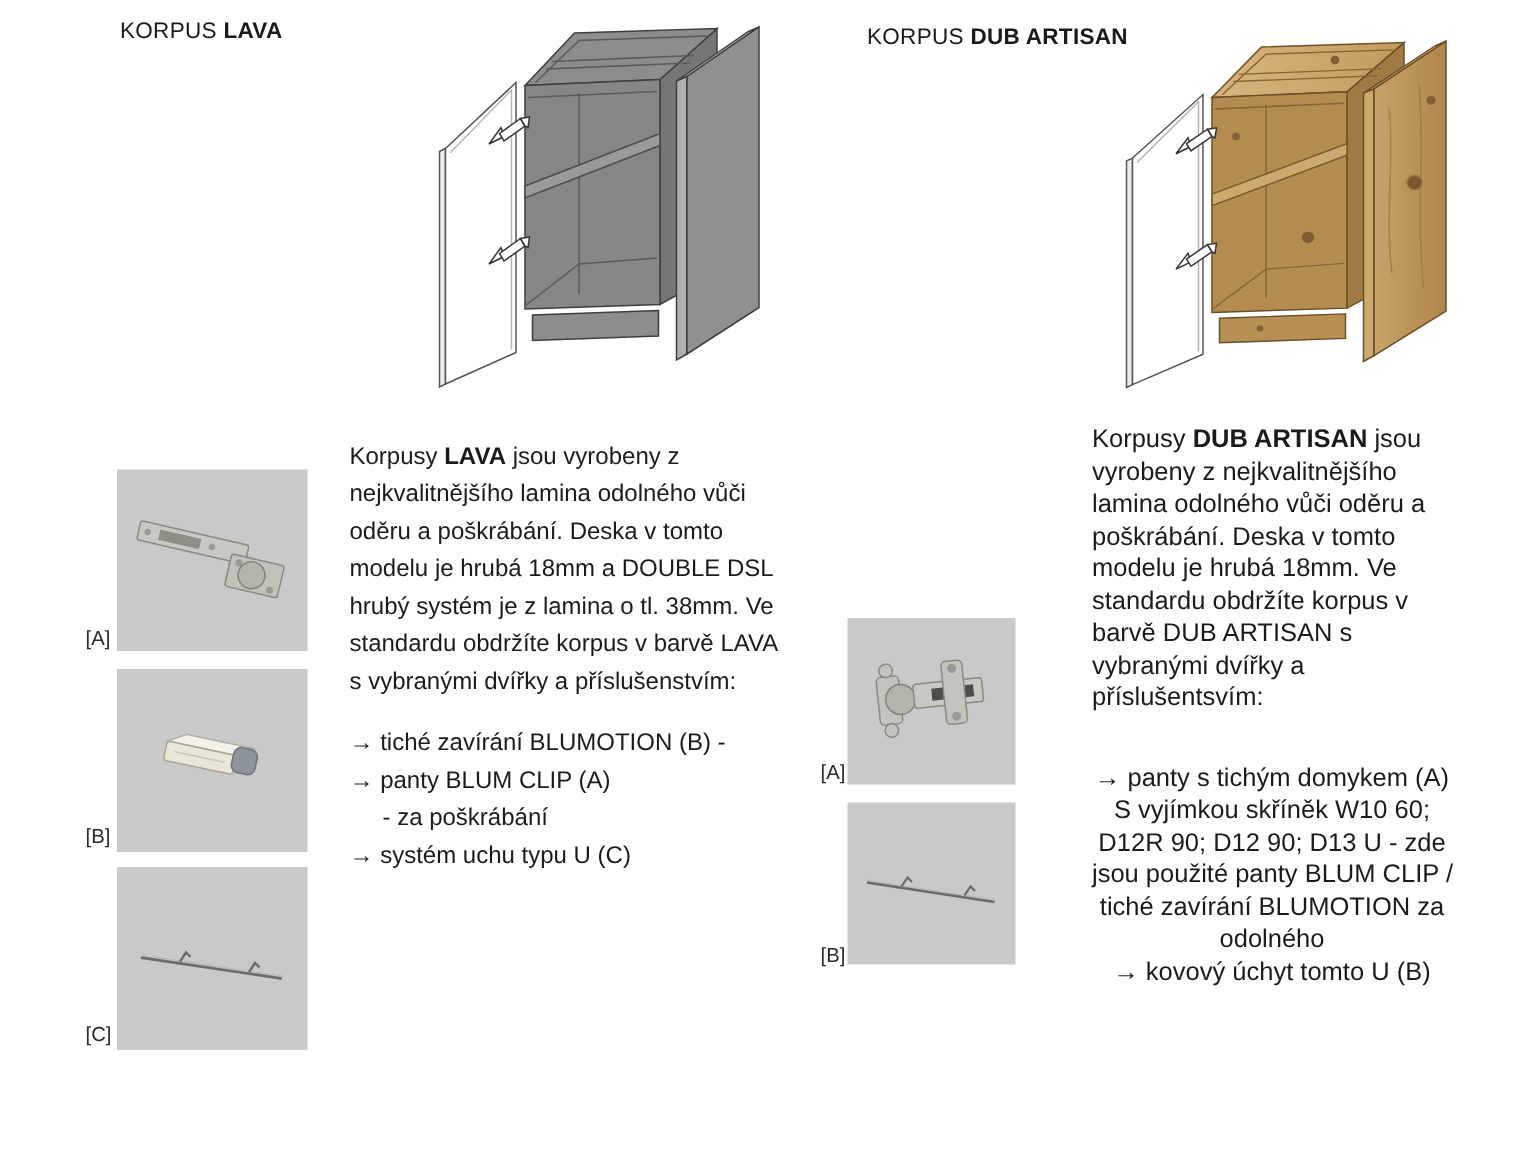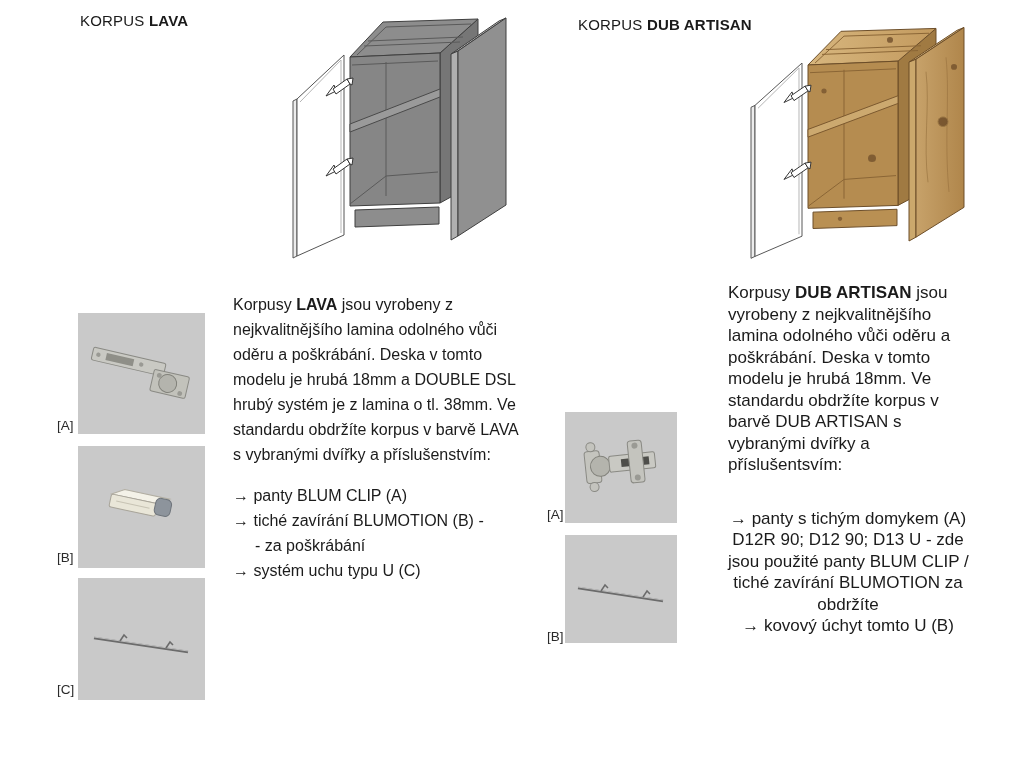--- a/index.html
+++ b/index.html
@@ -110,22 +110,22 @@
       <line x1="16" y1="59" x2="110" y2="73" stroke="#bdbdbd" stroke-width="1"></line>
       <polyline points="42,63 46,57 49,60" fill="none" stroke="#6b6b6b" stroke-width="1.6"></polyline>
       <polyline points="88,70 92,64 95,67" fill="none" stroke="#6b6b6b" stroke-width="1.6"></polyline>
     </svg>
   </div>
   <div class="abs hw-label" style="left:57px;top:682px;">[C]</div>
 
   <div class="abs desc" style="left:233px;top:292px;width:292px;">
     <span>Korpusy </span><b>LAVA</b><span> jsou vyrobeny z nejkvalitnějšího lamina odolného vůči oděru a poškrábání. Deska v tomto modelu je hrubá 18mm a DOUBLE DSL hrubý systém je z lamina o tl. 38mm. Ve standardu obdržíte korpus v barvě LAVA s vybranými dvířky a příslušenstvím:</span>
     <div class="features">
+      <div class="feature-line">→  tiché zavírání BLUMOTION (B) -</div>
       <div class="feature-line">→ panty BLUM CLIP (A)</div>
-      <div class="feature-line">→  tiché zavírání BLUMOTION (B) -</div>
       <div class="feature-line indent">- za poškrábání</div>
       <div class="feature-line">→ systém uchu typu U (C)</div>
     </div>
   </div>
 
   <div class="abs section-title" style="left:578px;top:16px;">
     <span>KORPUS </span><b>DUB ARTISAN</b>
   </div>
 
   <svg class="abs" style="left:740px;top:14px;" width="238" height="252" viewBox="0 0 238 262" preserveAspectRatio="none">
@@ -188,24 +188,25 @@
         <polygon points="7,13 21,3 24,8 10,18"></polygon>
         <polygon points="21,3 27,2 26,9 24,8"></polygon>
       </g>
     </g>
   </svg>
 
   <div class="abs desc-r" style="left:728px;top:282px;width:240px;">
     <span>Korpusy </span><b>DUB ARTISAN</b><span> jsou vyrobeny z nejkvalitnějšího lamina odolného vůči oděru a poškrábání. Deska v tomto modelu je hrubá 18mm. Ve standardu obdržíte korpus v barvě DUB ARTISAN s vybranými dvířky a příslušentsvím:</span>
     <div class="features features-r">
       <div class="feature-line">→ panty s tichým domykem (A)</div>
+      <div class="feature-line">S vyjímkou skříněk W10 60;</div>
       <div class="feature-line">D12R 90; D12 90; D13 U - zde</div>
       <div class="feature-line">jsou použité panty BLUM CLIP /</div>
       <div class="feature-line">tiché zavírání BLUMOTION za</div>
-      <div class="feature-line">obdržíte</div>
+      <div class="feature-line">odolného</div>
       <div class="feature-line">→ kovový úchyt tomto U (B)</div>
     </div>
   </div>
 
   <div class="abs hw-box" style="left:565px;top:412px;width:112px;height:111px;">
     <svg width="112" height="111" viewBox="0 0 112 111">
       <g transform="translate(18,32) rotate(-6)">
         <rect x="0" y="8" width="15" height="32" rx="3" fill="#c4c4be" stroke="#8a8a84"></rect>
         <circle cx="7" cy="4" r="4.5" fill="#c4c4be" stroke="#8a8a84"></circle>
         <circle cx="7" cy="44" r="4.5" fill="#c4c4be" stroke="#8a8a84"></circle>

